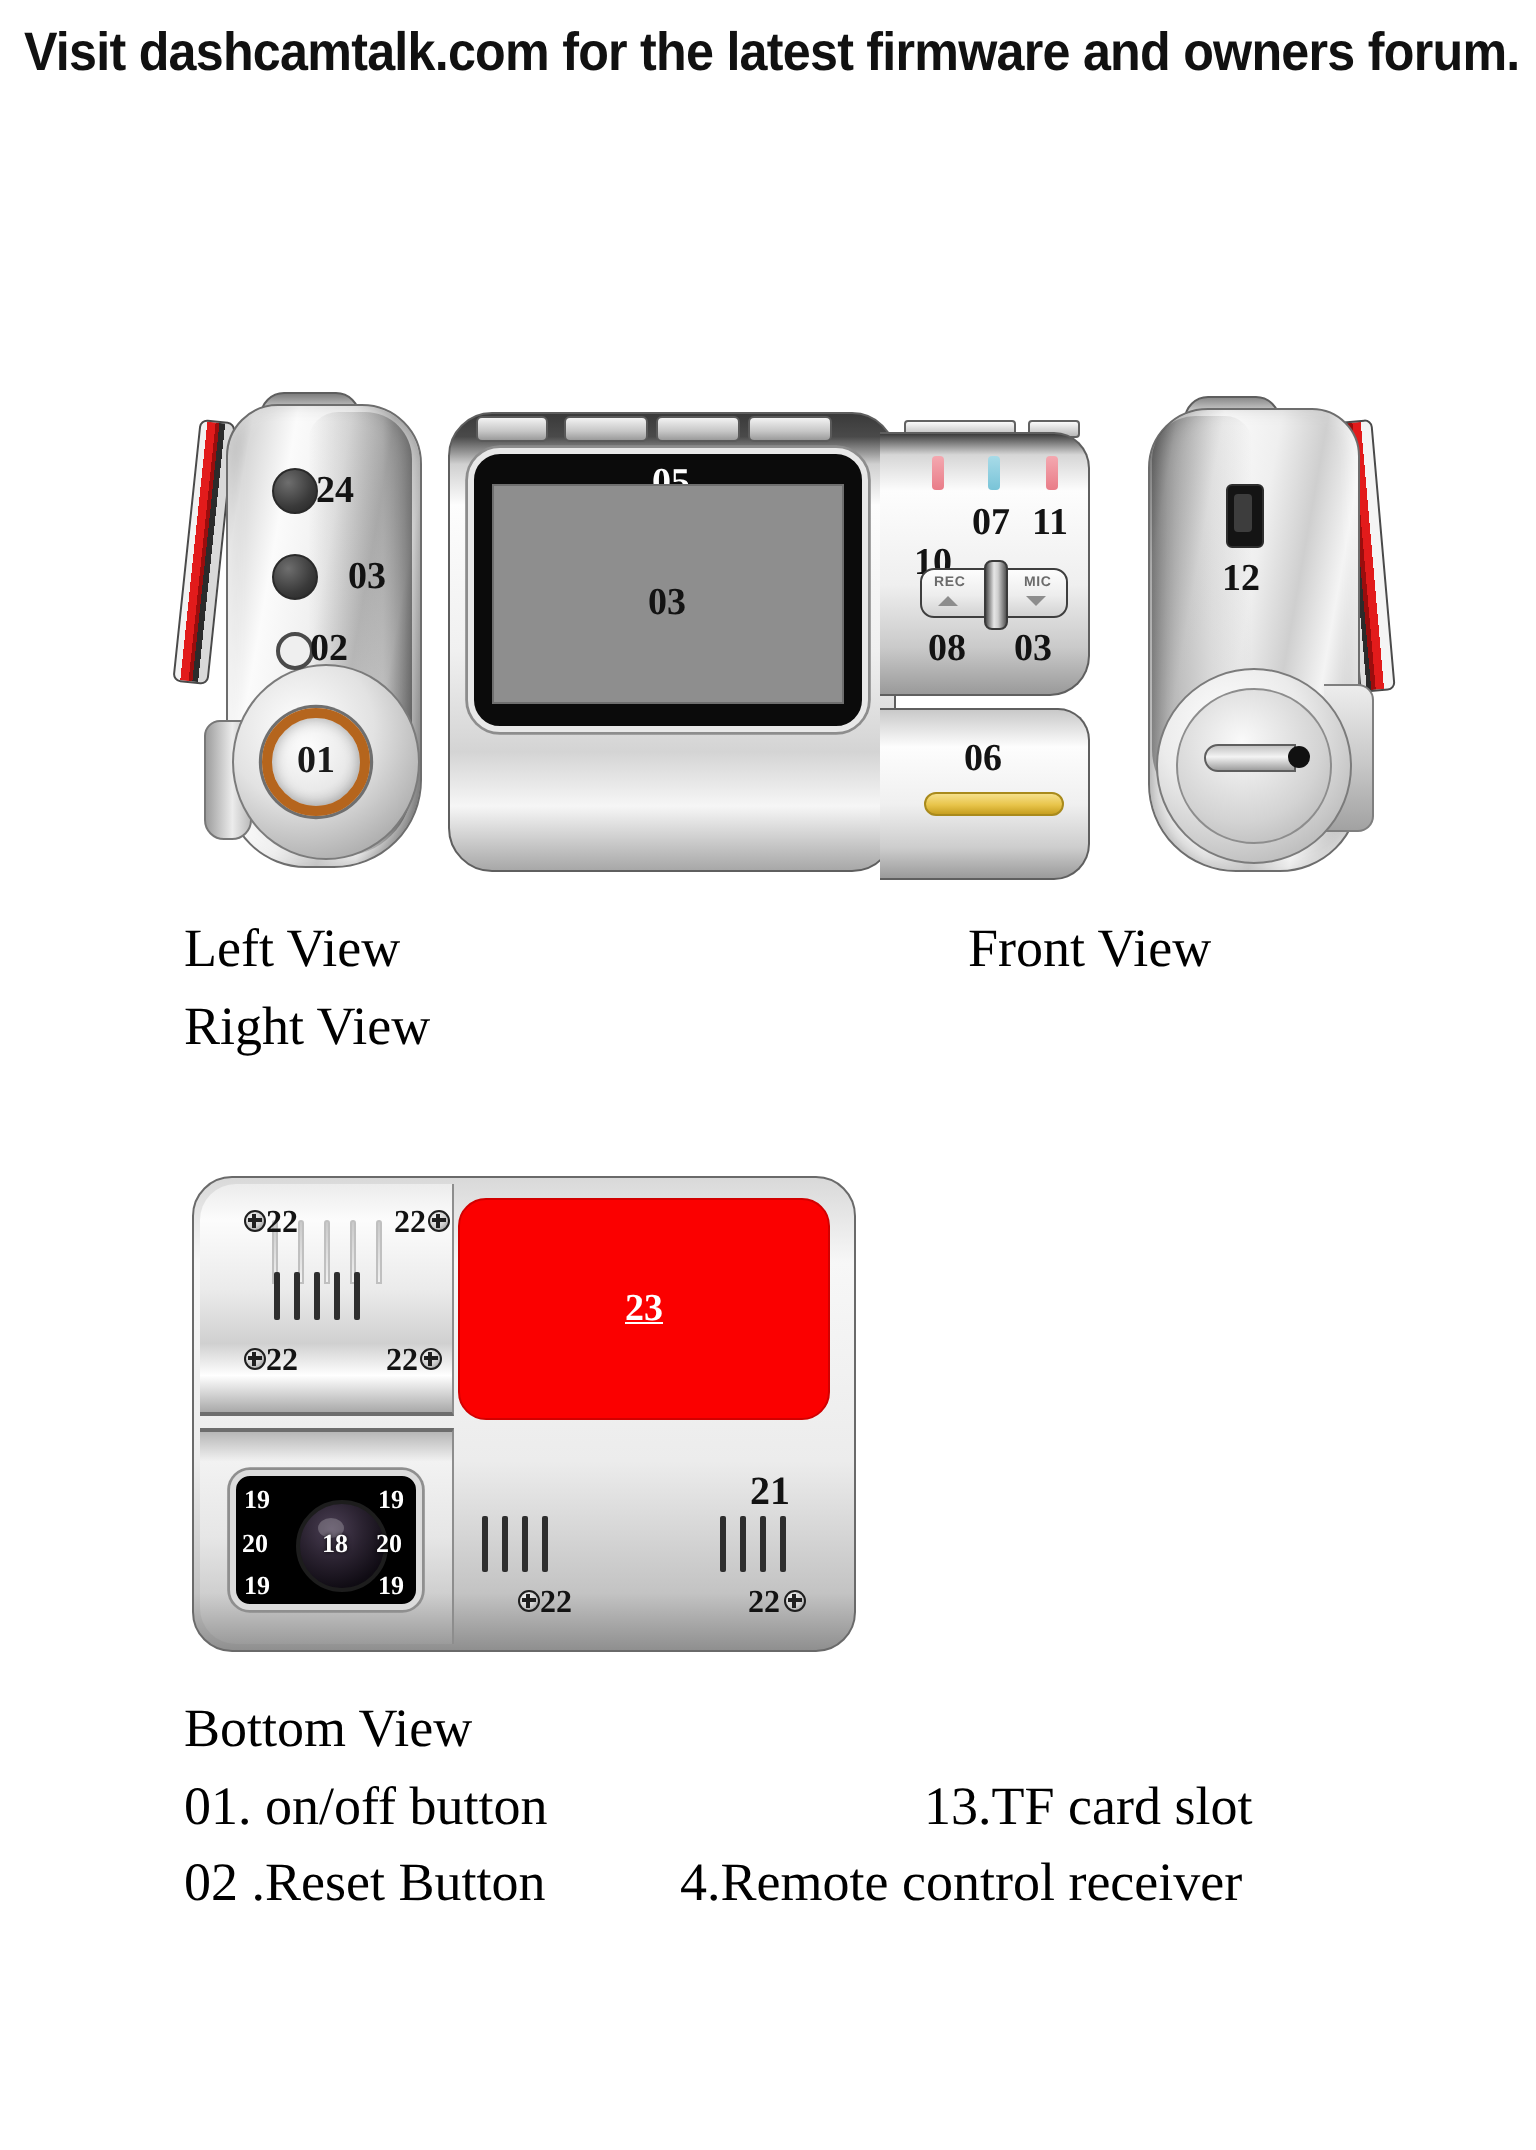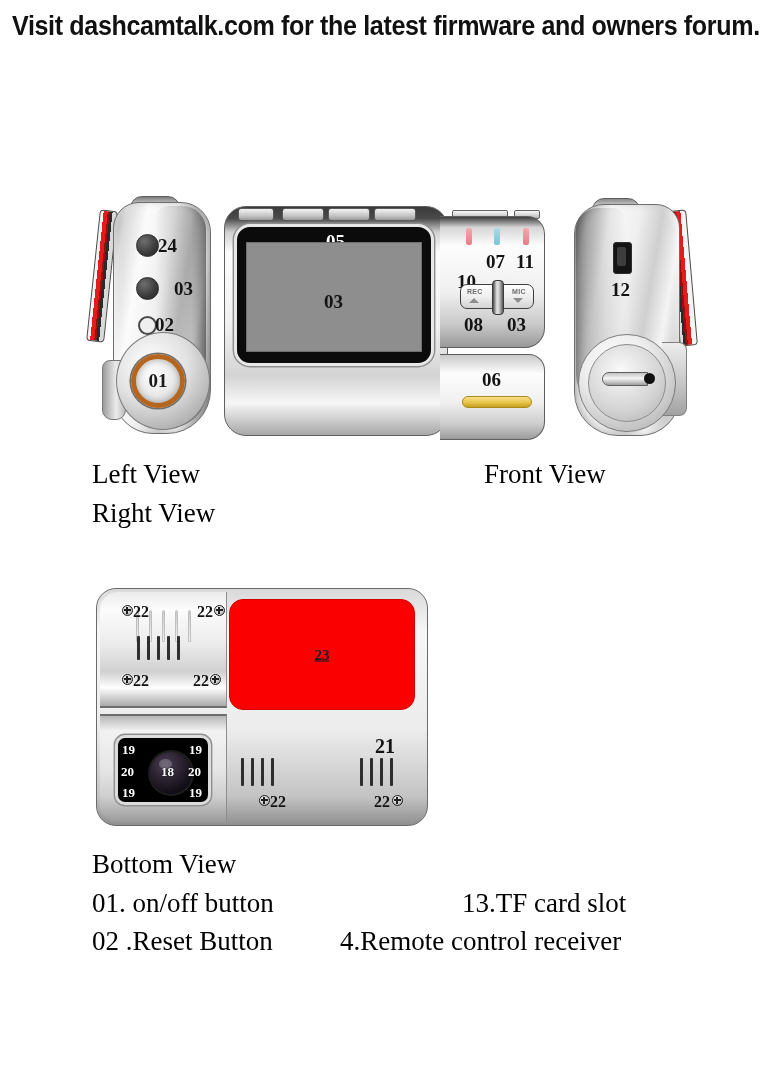--- a/index.html
+++ b/index.html
@@ -426,22 +426,22 @@
     background: #fb0000;
     border: 1px solid #d20000;
     box-sizing: border-box;
   }
   .red-pad .rp-lbl {
     position: absolute;
     left: 50%; top: 50%;
     transform: translate(-50%,-50%);
     font-family: "Liberation Serif", serif;
     font-weight: 700;
-    font-size: 15px;
-    color: #0f172a;
+    font-size: 19px;
+    color: #ffffff;
     text-decoration: underline;
   }
   .lens-box {
     position: absolute;
     left: 19px; top: 147px;
     width: 96px; height: 70px;
     border-radius: 10px;
     background: #000;
     border: 3px solid #dcdcdc;
     box-shadow: 0 0 0 1.4px #8f8f8f;

